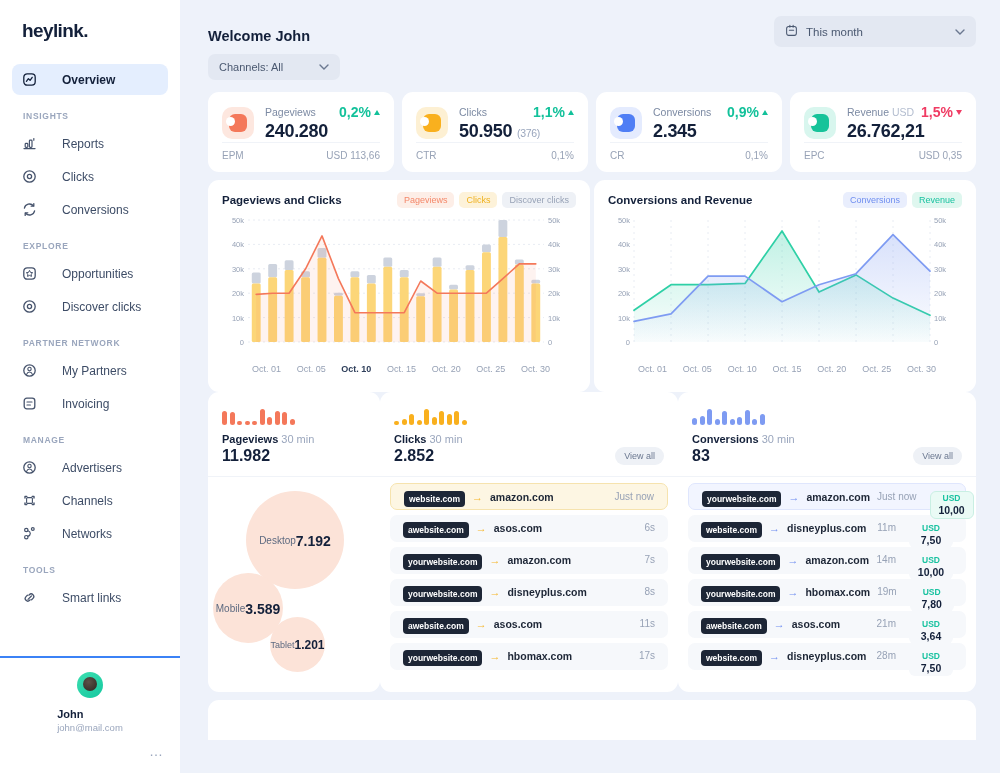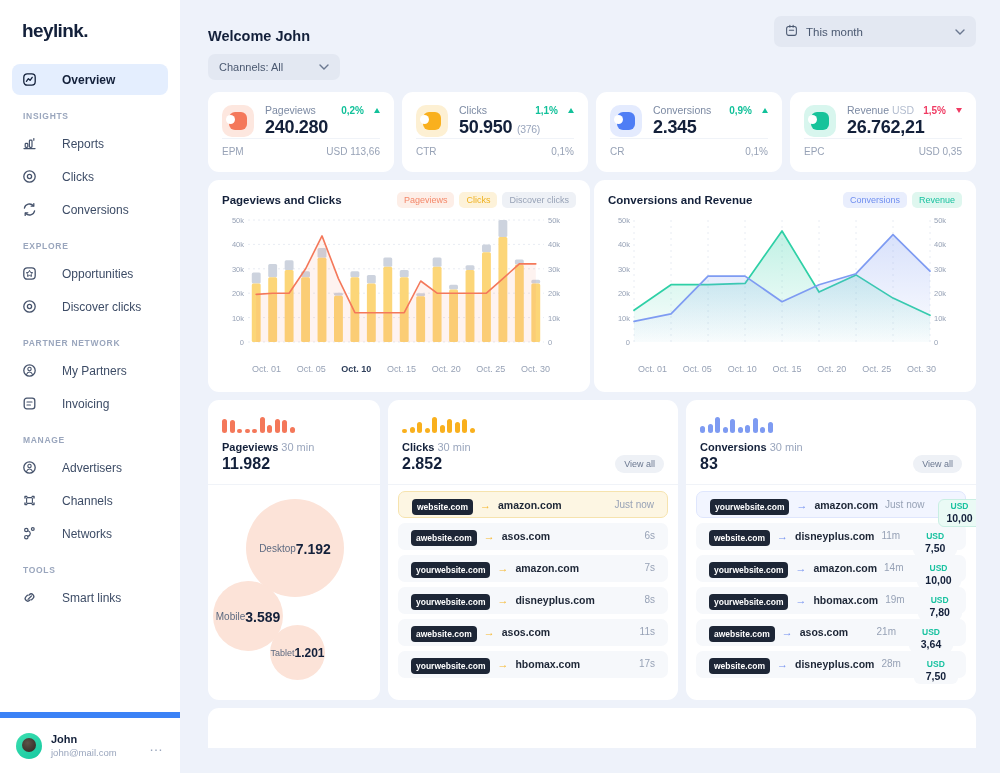--- a/index.html
+++ b/index.html
@@ -30,23 +30,24 @@
   .nav-item {
     display: flex; align-items: center; gap: 25px;
     padding: 8px 10px; border-radius: 8px; cursor: pointer;
     color: #3d4c66; font-size: 12px; margin-bottom: 2px;
   }
   .nav-item.active { background: #e4eefe; color: #13203a; font-weight: bold; }
   .nav-ico { width: 15px; height: 15px; flex: 0 0 15px; display:block; }
   .nav-ico svg { width: 15px; height: 15px; display: block; }
 
   .user-box {
-    border-top: 6px solid #3b82f6; margin: 0 0 0 0;
+    border-top: 2px solid #3b82f6; margin: 0 0 0 0;
     padding: 14px 16px; display: flex; align-items: center; gap: 9px;
     cursor: pointer;
+    flex-direction: column;
   }
   .avatar {
     width: 26px; height: 26px; border-radius: 50%;
     background: linear-gradient(145deg,#3ddfb0,#14c8a0);
     flex: 0 0 26px; position: relative; overflow: hidden;
   }
   .avatar::after {
     content: ""; position: absolute; left: 6px; top: 5px;
     width: 14px; height: 14px; border-radius: 50%;
     background: radial-gradient(circle at 40% 35%, #5d5248, #2c2620);
@@ -85,21 +86,21 @@
   }
   .glyph { width: 18px; height: 18px; border-radius: 6px; position: relative; }
   .glyph::after {
     content: ""; position: absolute; width: 9px; height: 9px; border-radius: 50%;
     left: -3px; top: 3px; background: #fff;
   }
   .kpi-meta { flex: 1 1 auto; min-width: 0; }
   .kpi-head { display: flex; align-items: center; justify-content: space-between; }
   .kpi-name { font-size: 10.5px; color: #7c8aa3; }
   .kpi-name .unit { color: #b3bdcf; }
-  .kpi-delta { font-size: 10px; font-weight: bold; display:flex; align-items:center; gap:10px;justify-content:flex-end;}
+  .kpi-delta { font-size: 14px; font-weight: bold; display:flex; align-items:center; gap:3px;justify-content:flex-end;}
   .kpi-delta.up { color: #12c19a; }
   .kpi-delta.down { color: #f03b63; }
   .tri { width: 0; height: 0; border-left: 3.5px solid transparent; border-right: 3.5px solid transparent; }
   .tri.up { border-bottom: 5px solid #12c19a; }
   .tri.down { border-top: 5px solid #f03b63; }
   .kpi-val { font-size: 18px; font-weight: bold; color: #13203a; letter-spacing: -0.3px; margin-top: 1px; }
   .kpi-val .sub { font-size: 10.5px; font-weight: normal; color: #9aa6bd; }
   .kpi-foot {
     border-top: 1px solid #f0f3f8; padding-top: 7px;
     display: flex; justify-content: space-between; font-size: 10px; color: #97a2b6;
@@ -117,21 +118,21 @@
   .chip.dc { background: #eef1f6; color: #97a2b6; }
   .chip.cv { background: #e9eefd; color: #6f8ef0; }
   .chip.rv { background: #dff7ef; color: #19c2a0; }
   .plot { position: relative; height: 150px; }
   .plot svg { display: block; }
   .xaxis { display: flex; justify-content: space-between; padding: 2px 26px 0 30px; }
   .xaxis span { font-size: 9px; color: #97a2b6; }
   .xaxis span.bold { color: #30405c; font-weight: bold; }
 
   
-  .bottom-row { display: flex; gap: 8px; margin: 8px 0 0 12px; }
+  .bottom-row { display: flex; margin: 0 0 0 12px; }
   .card { background: #fff; border-radius: 11px; overflow: hidden; }
   .card.pv-card { width: 172px; flex: 0 0 172px; height: 300px; }
   .card.list-card { flex: 1 1 0; height: 300px; }
   .card-head { padding: 13px 14px 11px 14px; }
   .card-head.bordered { border-bottom: 1px solid #f0f3f8; }
   .spark { display: flex; align-items: flex-end; gap: 2.5px; height: 20px; margin-bottom: 8px; }
   .spark i { width: 5px; border-radius: 3px; display: block; }
   .card-label { font-size: 11px; font-weight: bold; color: #13203a; }
   .card-label .m { color: #9aa6bd; font-weight: normal; }
   .card-val-row { display: flex; align-items: center; justify-content: space-between; margin-top: 2px; }

